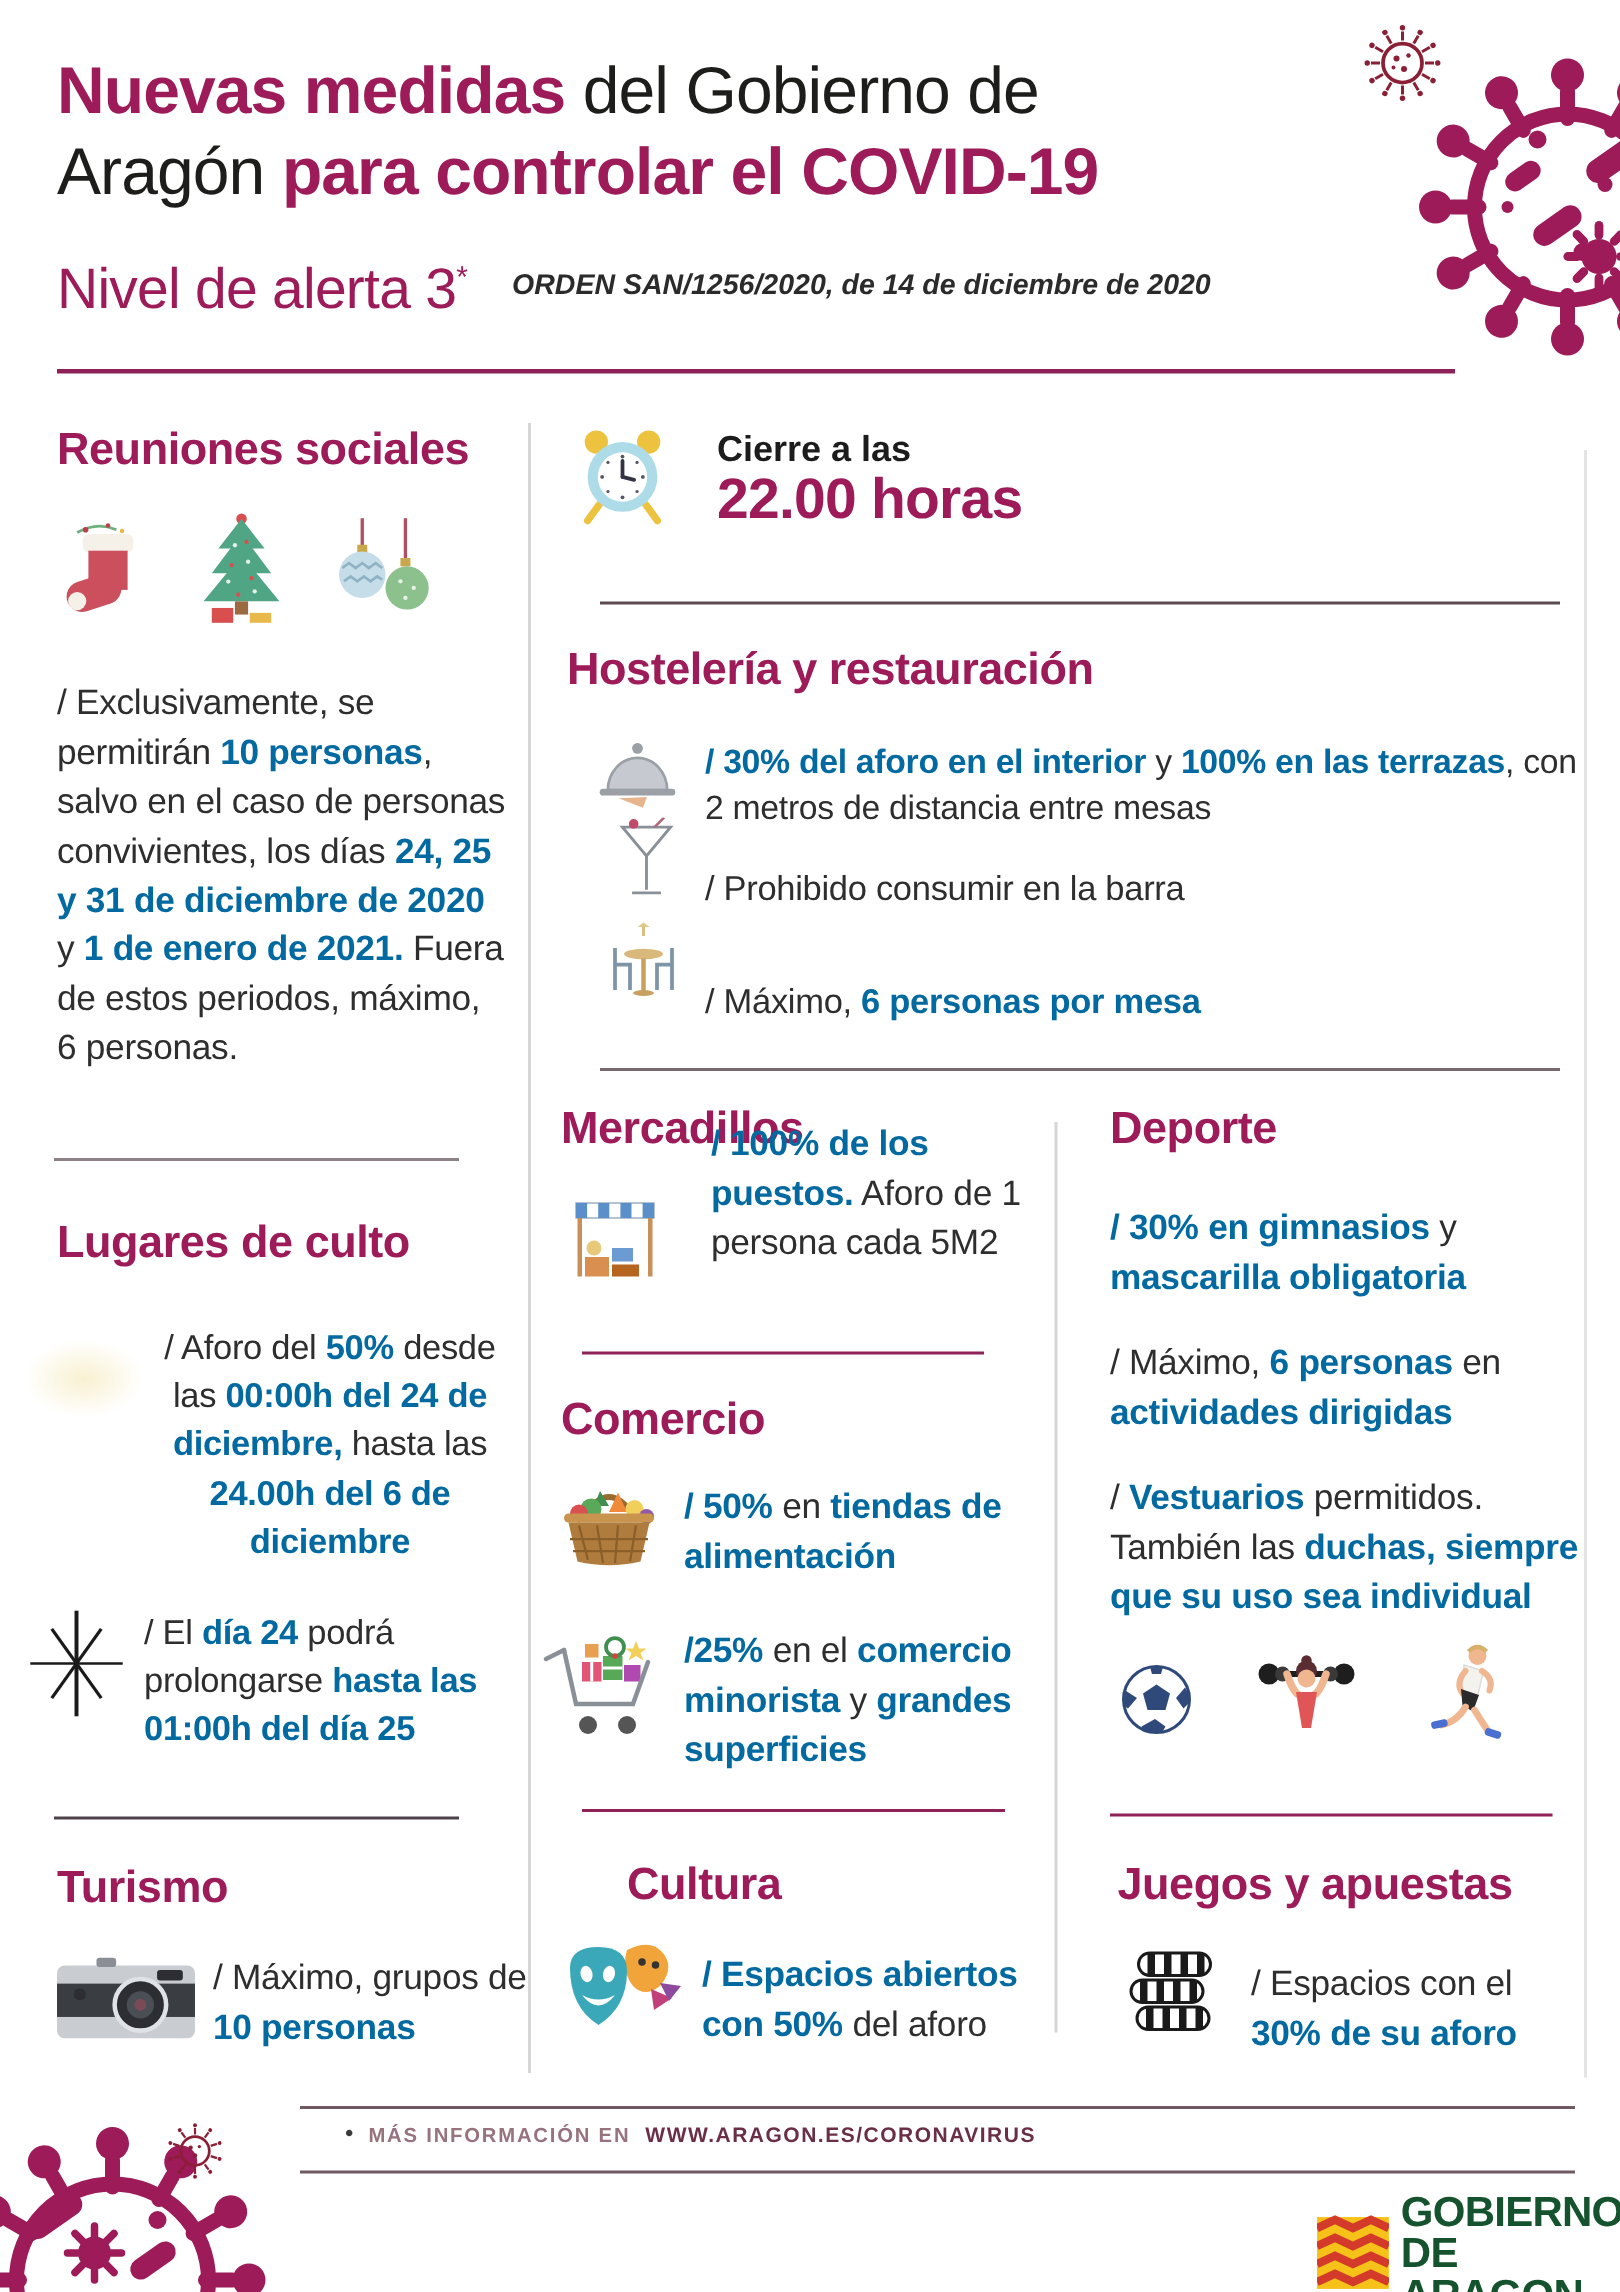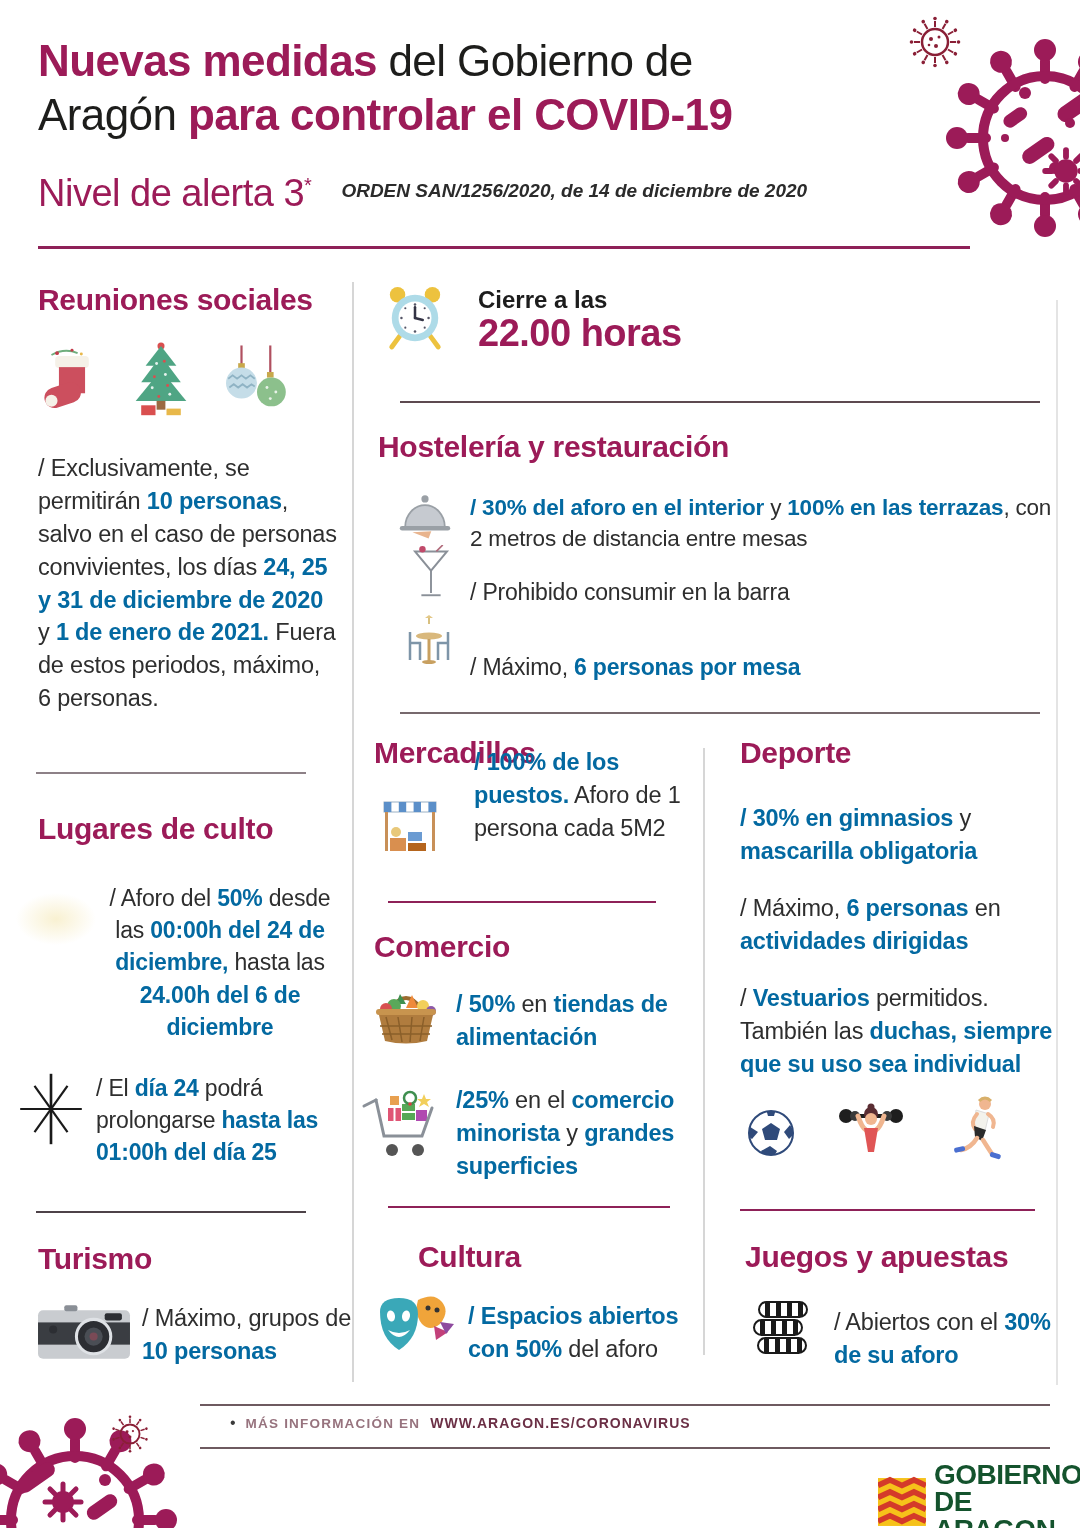--- a/index.html
+++ b/index.html
@@ -478,21 +478,21 @@
         <rect x="21" y="24" width="5" height="15" fill="#1a1a1a"></rect>
       <rect x="32" y="24" width="5" height="15" fill="#1a1a1a"></rect>
         <rect x="43" y="24" width="5" height="15" fill="#1a1a1a"></rect>
       <rect x="9" y="6" width="48" height="15" rx="7.5" fill="#fff" stroke="#1a1a1a" stroke-width="2"></rect>
       <rect x="15" y="6" width="5" height="15" fill="#1a1a1a"></rect>
         <rect x="26" y="6" width="5" height="15" fill="#1a1a1a"></rect>
       <rect x="37" y="6" width="5" height="15" fill="#1a1a1a"></rect>
         <rect x="48" y="6" width="5" height="15" fill="#1a1a1a"></rect>
     </g>
   </svg>
-  <div class="p" style="left:834px;top:1306px;width:220px;"><span>/ Abiertos con el </span><span class="b">30% de su aforo</span></div>
+  <div class="p" style="left:834px;top:1306px;width:220px;"><span>/ Espacios con el </span><span class="b">30% de su aforo</span></div>
 
   <div class="hr" style="left:200px;top:1404px;width:850px;background:#6e5a60;"></div>
   <div class="foot-row">
     <span class="foot-bullet">•</span>
     <span class="foot-label">MÁS INFORMACIÓN EN</span>
     <span class="foot-url">WWW.ARAGON.ES/CORONAVIRUS</span>
   </div>
   <div class="hr" style="left:200px;top:1447px;width:850px;background:#6e5a60;"></div>
 
   <div class="logo">

